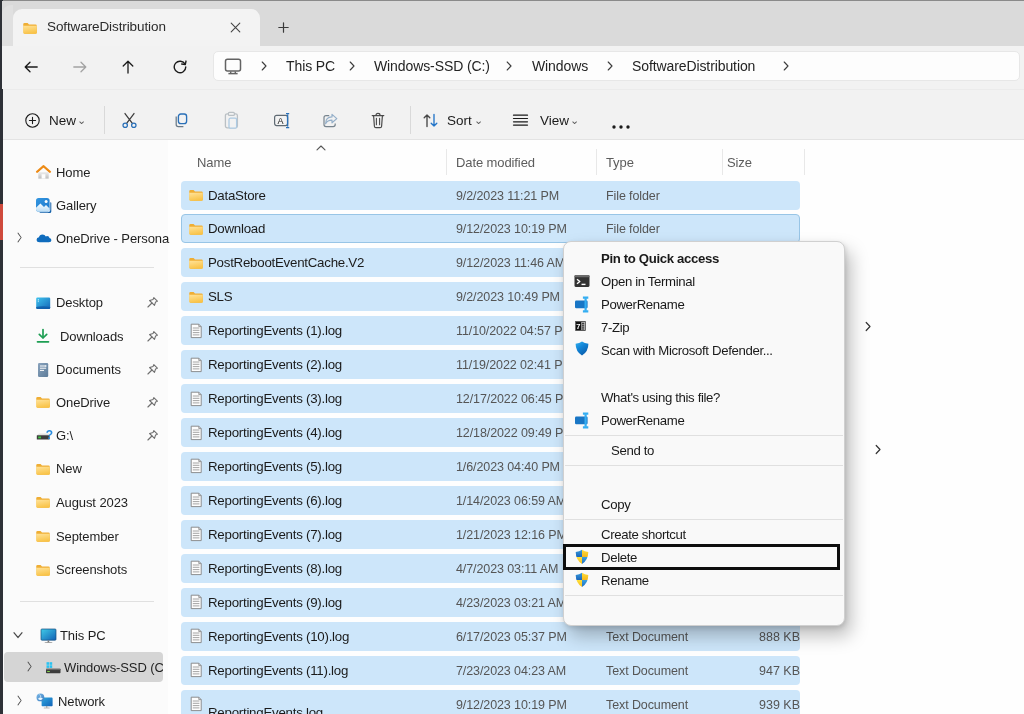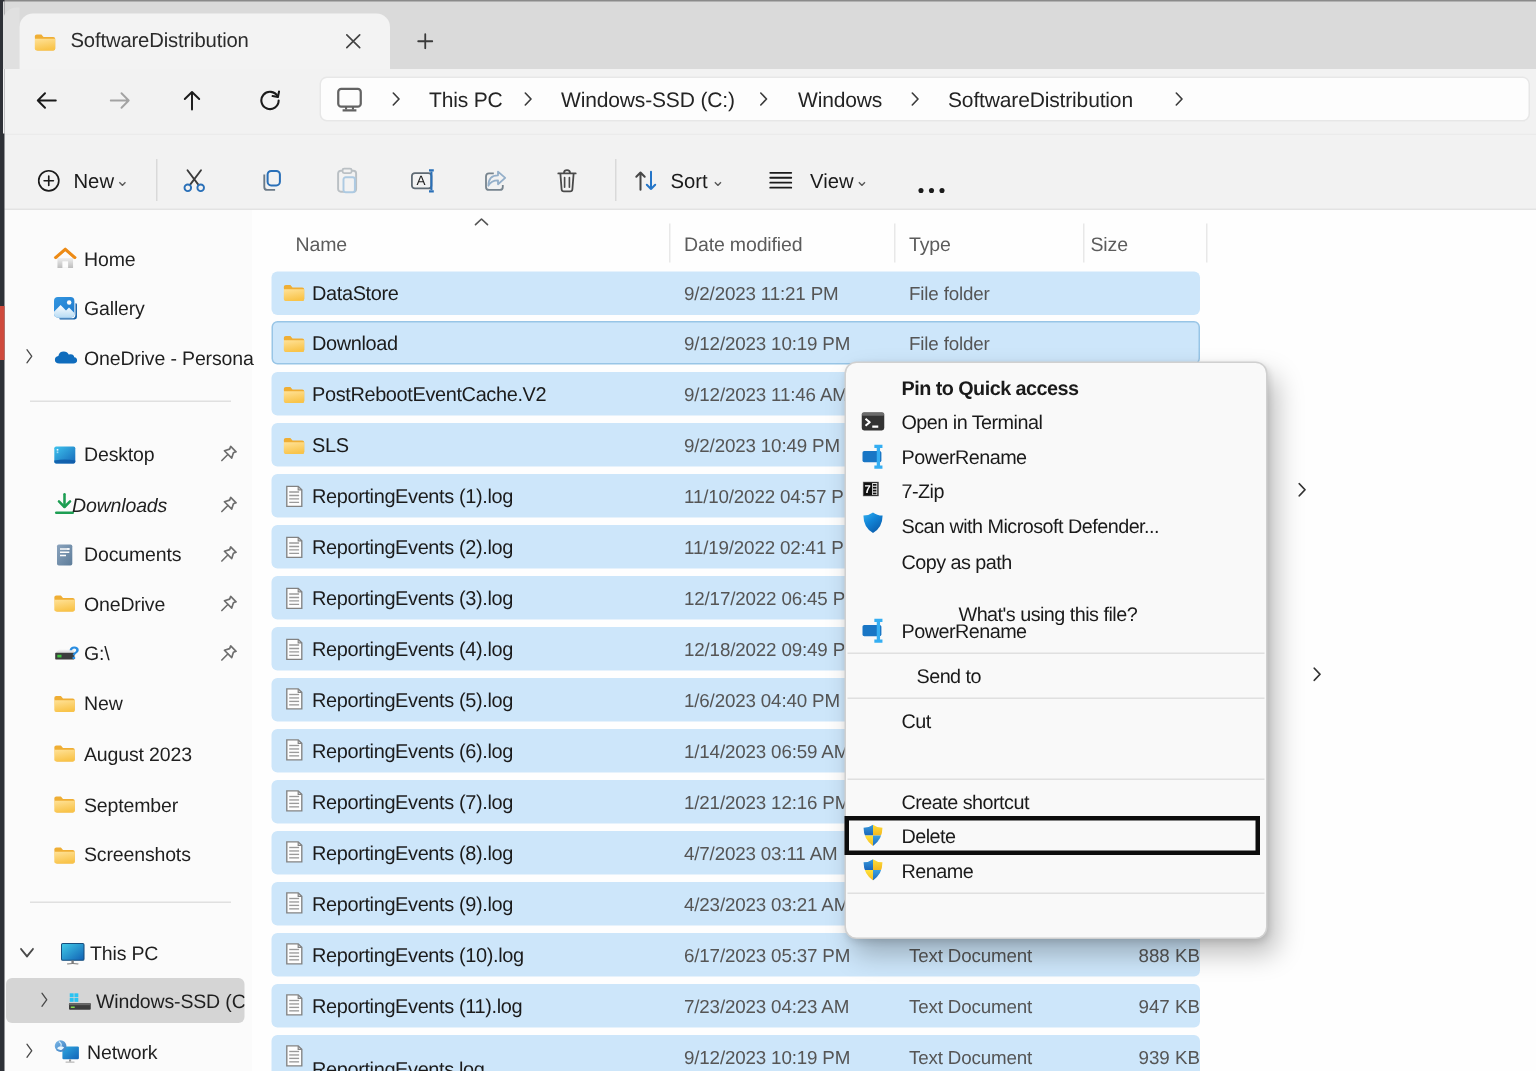--- a/index.html
+++ b/index.html
@@ -303,21 +303,21 @@
 </g>
 </svg>
   </div>
 <div class="abs" style="left:35px; top:328px;">
     <svg width="16" height="16" viewBox="0 0 16 16">
 <path d="M8 1.5 v8" stroke="#1d9e53" stroke-width="1.7" stroke-linecap="round"></path>
 <path d="M4.3 6.3 L8 10 L11.7 6.3" fill="none" stroke="#1d9e53" stroke-width="1.7" stroke-linecap="round" stroke-linejoin="round"></path>
 <path d="M2.5 13.8 h11" stroke="#1d9e53" stroke-width="1.7" stroke-linecap="round"></path>
 </svg>
   </div>
-<div class="abs sitem" style="left:48px; top:328.5px;font-style:italic;">Downloads</div>
+<div class="abs sitem" style="left:60px; top:328.5px;">Downloads</div>
 <div class="abs" style="left:146px; top:329.5px;">
     <svg width="13" height="13" viewBox="0 0 13 13">
 <g stroke="#6e6e6e" stroke-width="1.1" fill="none" stroke-linecap="round" stroke-linejoin="round">
 <path d="M7.8 1.6 L11.4 5.2 L9.6 5.9 L8.5 9.4 L3.6 4.5 L7.1 3.4 Z"></path>
 <path d="M5.9 7 L1.9 11"></path>
 </g>
 </svg>
   </div>
 <div class="abs" style="left:35px; top:361.5px;">
     <svg width="16" height="16" viewBox="0 0 16 16">
@@ -835,46 +835,43 @@
             <linearGradient id="defg" x1="0" y1="0" x2="0.7" y2="1">
 <stop offset="0" stop-color="#36b2ef"></stop>
               <stop offset="0.45" stop-color="#1286d8"></stop>
               <stop offset="1" stop-color="#0b5cab"></stop>
             </linearGradient>
           </defs>
 </svg>
       </div>
       <div class="mtext" style="">Scan with Microsoft Defender...</div>
     </div>
-<div class="mi" style="top:120.5px;">
-      <div class="mtext" style="">Copy as path</div>
-    </div>
-<div class="mi" style="top:156px;margin-left:38px;">
+<div class="mi" style="top:144px;">
       <div class="mtext" style="">What's using this file?</div>
     </div>
 <div class="mi" style="top:166.9px;">
       <div class="micon" style="left:10px; top:3px;">
         <svg width="18" height="17" viewBox="0 0 18 17">
 <rect x="1" y="4.6" width="12.6" height="7.6" rx="1.2" fill="#1976c5"></rect>
 <path d="M11.6 2.2 v12.6" stroke="#35aef2" stroke-width="2.2"></path>
 <path d="M8.9 1.6 h5.4 M8.9 15.4 h5.4" stroke="#35aef2" stroke-width="2.2"></path>
 </svg>
       </div>
       <div class="mtext" style="">PowerRename</div>
     </div>
 <div class="mi" style="top:197.1px;margin-left:10px;">
       <div class="mtext" style="">Send to</div>
       <div class="msub">
         <svg width="6" height="11" viewBox="0 0 6 10">
           <path d="M1.2 1 L5 5 L1.2 9" fill="none" stroke="#333333" stroke-width="1.2" stroke-linecap="round" stroke-linejoin="round"></path>
         </svg>
       </div>
     </div>
-<div class="mi" style="top:227.3px;">
-      <div class="mtext" style="">Cut</div>
+<div class="mi" style="top:250.5px;">
+      <div class="mtext" style="">Copy</div>
     </div>
 <div class="mi" style="top:280.7px;">
       <div class="mtext" style="">Create shortcut</div>
     </div>
 <div class="mi" style="top:303.9px;">
       <div class="micon" style="left:10px; top:3px;">
         <svg width="16" height="16" viewBox="0 0 16 16">
 <defs>
 <clipPath id="sh">
               <path d="M8 0.8 Q10.6 2.8 14.3 2.9 Q14.3 10.6 8 15 Q1.7 10.6 1.7 2.9 Q5.4 2.8 8 0.8 Z"></path>

